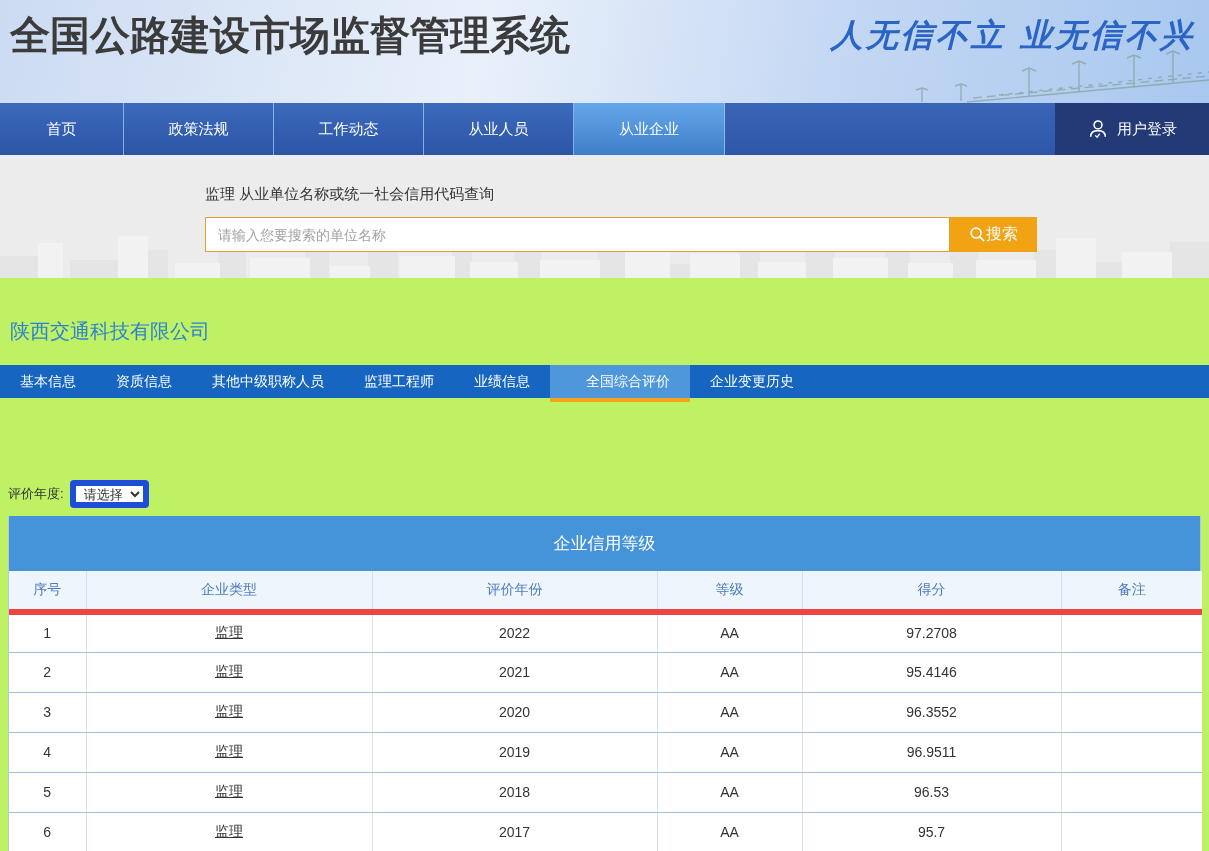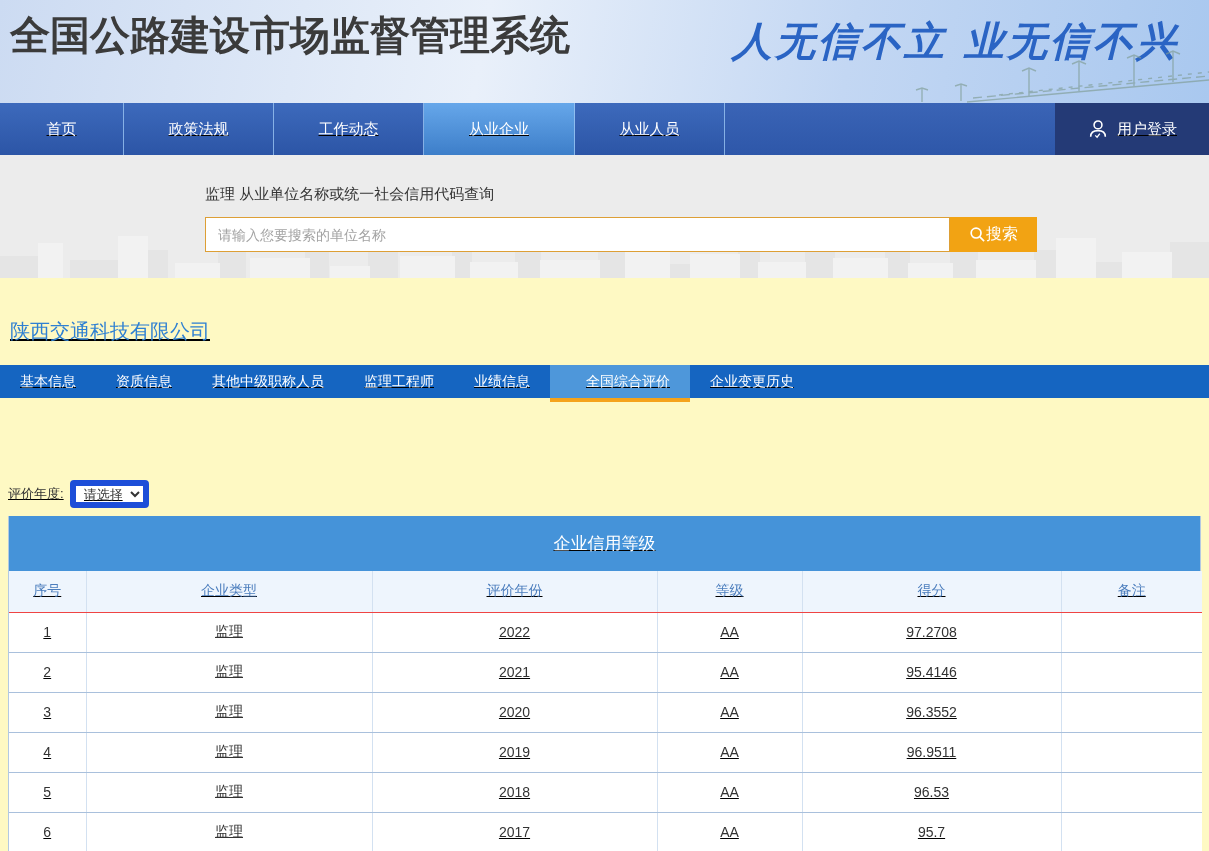--- a/index.html
+++ b/index.html
@@ -1,23 +1,23 @@
 <!DOCTYPE html>
 <html><head>
 <meta charset="utf-8">
 <style>
   * { margin:0; padding:0; box-sizing:border-box; }
   body { background:#fff; font-family:"Liberation Sans",sans-serif; }
-  .page { position:relative; width:1209px; height:851px; overflow:hidden; background:#fef9c3;text-decoration:underline; }
+  .page { position:relative; width:1209px; height:851px; overflow:hidden; background:#bef264; }
 
   
   .site-header { position:relative; height:103px;
     background:linear-gradient(100deg,#ccdbf2 0%,#e9f0fa 40%,#c3d7f3 70%,#a9c8ef 100%); overflow:hidden; }
   .site-title { position:absolute; left:10px; top:8px; font-size:40px; font-weight:bold; color:#3b3b3b; letter-spacing:0; }
-  .site-slogan { position:absolute; right:30px; top:14px; font-size:40px; font-weight:bold; font-style:italic;
+  .site-slogan { position:absolute; right:14px; top:14px; font-size:32px; font-weight:bold; font-style:italic;
     color:#2a64c4; font-family:"DejaVu Serif",serif; letter-spacing:3px; white-space:nowrap; }
   .bridge-art { position:absolute; right:0; bottom:0; opacity:.65; }
 
   
   .main-nav { display:flex; height:52px; background:linear-gradient(180deg,#3a64b6 0%,#2e57a9 100%); }
   .main-nav-item { display:flex; align-items:center; justify-content:center; color:#fff; font-size:15px; cursor:pointer;
     background:linear-gradient(180deg,#3d6abc 0%,#2c55a6 100%); border-right:1px solid rgba(155,197,242,.8); }
   .main-nav-item.active { background:linear-gradient(180deg,#66a7ea 0%,#3d7ec9 100%); }
   .main-nav-filler { flex:1; }
   .main-nav-login { width:154px; display:flex; align-items:center; justify-content:center; gap:8px;
@@ -47,21 +47,21 @@
   .filter-row { display:flex; align-items:center; margin:82px 0 0 8px; }
   .filter-label { font-size:13px; color:#333; margin-right:6px; }
   .year-select { min-width:60px; height:28px; font-size:13px; color:#333; border:6px solid #1d4ed8; border-radius:4px;
     background:#fff; padding:0 4px; font-family:"Liberation Sans",sans-serif; }
 
   
   .credit-table { width:1193px; margin:8px 0 0 8px; border:1px solid #b3c9e2; border-top:none; }
   .table-title { height:55px; background:#4593d9; color:#fff; font-size:17px; display:flex; align-items:center; justify-content:center;text-align:center; }
   table { width:100%; border-collapse:collapse; table-layout:fixed; }
   thead td { height:41px; background:#eef5fd; color:#4b7dbd; font-size:14px; text-align:center;
-    border-right:1px solid #d3e1f1; border-bottom:1px solid #ef4444; }
+    border-right:1px solid #d3e1f1; border-bottom:6px solid #ef4444; }
   tbody td { height:40px; background:#fff; color:#333; font-size:14px; text-align:center;
     border-right:1px solid #d3e1f1; border-bottom:1px solid #a9c0dc; }
   thead td:last-child, tbody td:last-child { border-right:none; }
   .cell-link { color:#333; text-decoration:underline; cursor:pointer; }
 </style>
 </head>
 <body>
 
 <div class="page">
 
@@ -92,25 +92,25 @@
   <nav class="main-nav">
     <div class="main-nav-item" style="width:124px">
         <span>首页</span>
       </div>
     <div class="main-nav-item" style="width:150px">
         <span>政策法规</span>
       </div>
     <div class="main-nav-item" style="width:150px">
         <span>工作动态</span>
       </div>
+    <div class="main-nav-item" style="width:150px">
+        <span>从业人员</span>
+      </div>
     <div class="main-nav-item active" style="width:151px">
         <span>从业企业</span>
-      </div>
-    <div class="main-nav-item" style="width:150px">
-        <span>从业人员</span>
       </div>
     <div class="main-nav-filler"></div>
     <div class="main-nav-login">
       <svg width="22" height="22" viewBox="0 0 24 24">
         <g stroke="#fff" stroke-width="1.7" fill="none">
           <circle cx="12" cy="7.5" r="4.3"></circle>
           <path d="M4 20.5 Q4 13.8 12 13.8 Q20 13.8 20 20.5"></path>
           <path d="M9 19 L11 21 L14 17" stroke-width="1.4"></path>
         </g>
       </svg>

